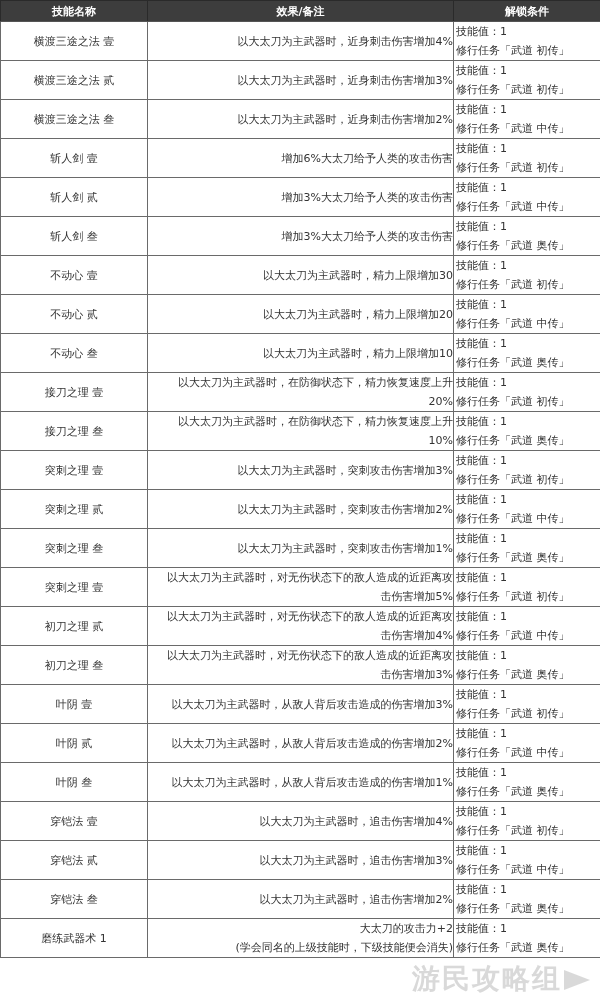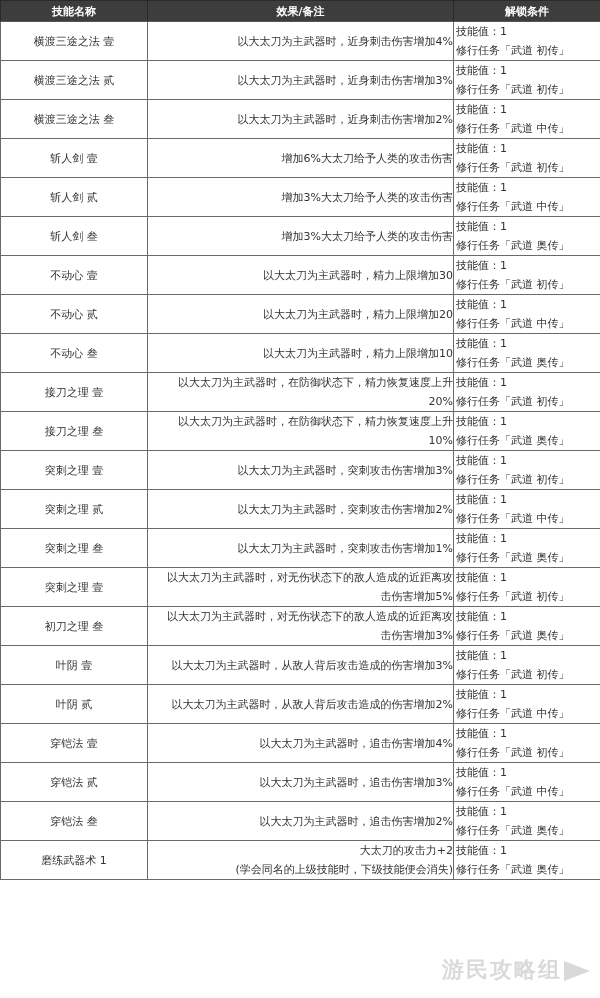--- a/index.html
+++ b/index.html
@@ -59,22 +59,22 @@
     }
     .unlock-line {
       display: block;
       height: 19px;
       line-height: 19px;
       white-space: nowrap;
     }
     .watermark {
       position: absolute;
       right: 10px;
-      bottom: 13px;
-      font-size: 22px;
+      bottom: 0;
+      font-size: 28px;
       font-weight: bold;
       color: rgba(170,170,170,0.45);
       letter-spacing: 2px;
       pointer-events: none;
       font-family: "DejaVu Sans", sans-serif;
     }
     .watermark .arrow {
       display: inline-block;
       width: 0; height: 0;
       border-top: 10px solid transparent;
@@ -218,20 +218,29 @@
       <tr>
         <td class="name">突刺之理 壹</td>
         <td class="effect">以大太刀为主武器时，对无伤状态下的敌人造成的近距离攻
 击伤害增加5%</td>
         <td class="unlock">
           <span class="unlock-line">技能值：1</span>
           <span class="unlock-line">修行任务「武道 初传」</span>
         </td>
       </tr>
       <tr>
+        <td class="name">初刀之理 贰</td>
+        <td class="effect">以大太刀为主武器时，对无伤状态下的敌人造成的近距离攻
+击伤害增加4%</td>
+        <td class="unlock">
+          <span class="unlock-line">技能值：1</span>
+          <span class="unlock-line">修行任务「武道 中传」</span>
+        </td>
+      </tr>
+      <tr>
         <td class="name">初刀之理 叁</td>
         <td class="effect">以大太刀为主武器时，对无伤状态下的敌人造成的近距离攻
 击伤害增加3%</td>
         <td class="unlock">
           <span class="unlock-line">技能值：1</span>
           <span class="unlock-line">修行任务「武道 奥传」</span>
         </td>
       </tr>
       <tr>
         <td class="name">叶阴 壹</td>
@@ -240,20 +249,28 @@
           <span class="unlock-line">技能值：1</span>
           <span class="unlock-line">修行任务「武道 初传」</span>
         </td>
       </tr>
       <tr>
         <td class="name">叶阴 贰</td>
         <td class="effect">以大太刀为主武器时，从敌人背后攻击造成的伤害增加2%</td>
         <td class="unlock">
           <span class="unlock-line">技能值：1</span>
           <span class="unlock-line">修行任务「武道 中传」</span>
+        </td>
+      </tr>
+      <tr>
+        <td class="name">叶阴 叁</td>
+        <td class="effect">以大太刀为主武器时，从敌人背后攻击造成的伤害增加1%</td>
+        <td class="unlock">
+          <span class="unlock-line">技能值：1</span>
+          <span class="unlock-line">修行任务「武道 奥传」</span>
         </td>
       </tr>
       <tr>
         <td class="name">穿铠法 壹</td>
         <td class="effect">以大太刀为主武器时，追击伤害增加4%</td>
         <td class="unlock">
           <span class="unlock-line">技能值：1</span>
           <span class="unlock-line">修行任务「武道 初传」</span>
         </td>
       </tr>

